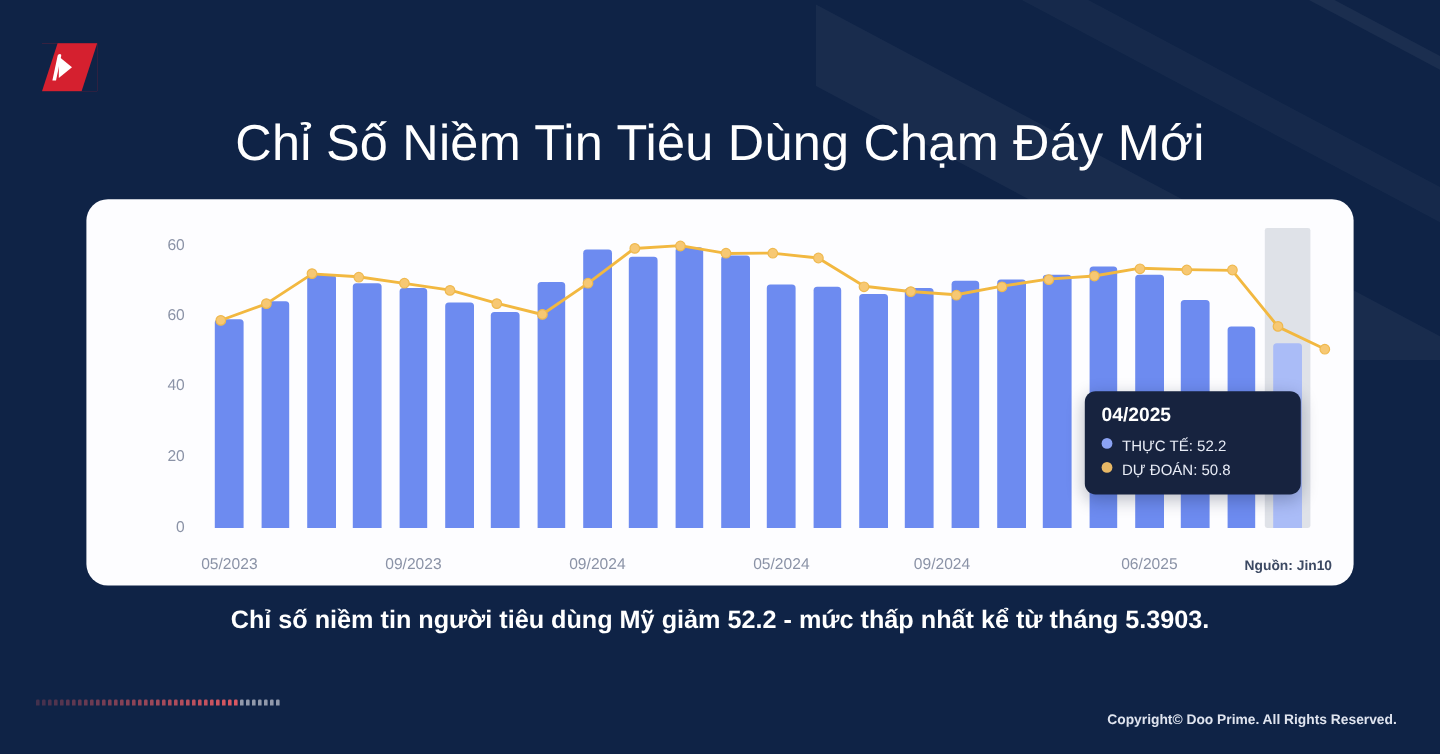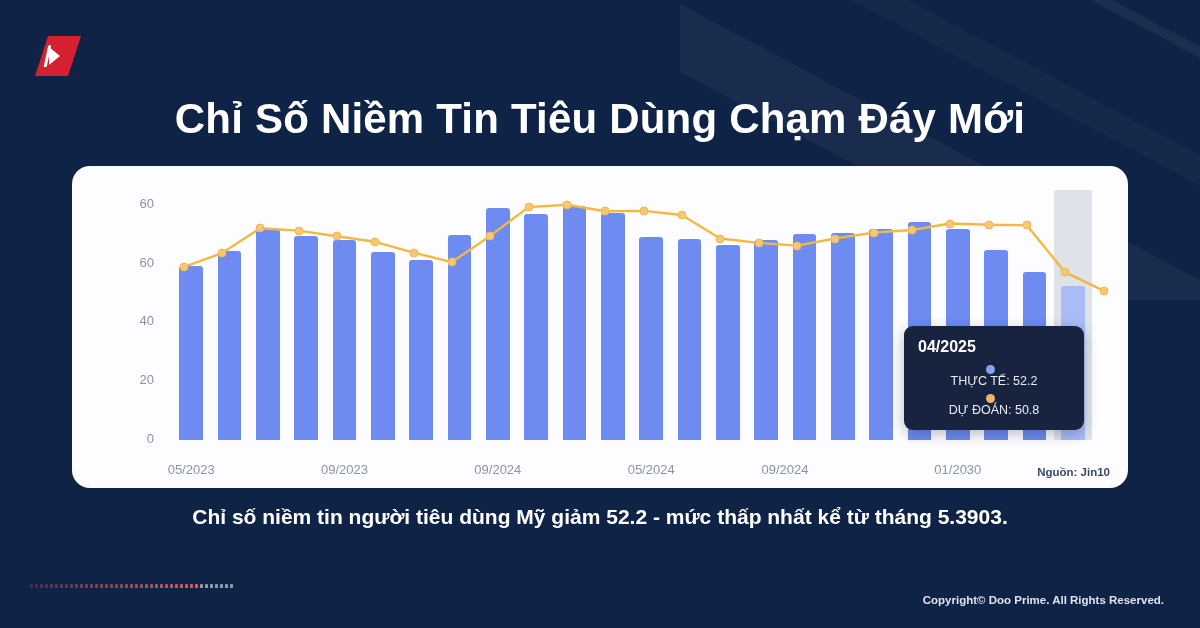--- a/index.html
+++ b/index.html
@@ -19,21 +19,21 @@
 
   .logo{position:absolute;left:35px;top:36px;width:46px;height:40px;}
   .logo .sq{position:absolute;inset:0;background:#d5202f;}
   .logo .cut{position:absolute;left:0;top:0;width:0;height:0;border-left:13px solid #0f2346;border-bottom:40px solid transparent;}
   .logo .cut2{position:absolute;right:0;bottom:0;width:0;height:0;border-right:13px solid #0f2346;border-top:40px solid transparent;}
   .logo .arrow{position:absolute;left:14px;top:11px;width:0;height:0;border-left:11px solid #fff;border-top:9px solid transparent;border-bottom:9px solid transparent;}
   .logo .bar{position:absolute;left:11px;top:9px;width:3px;height:22px;background:#fff;transform:skewX(-12deg);}
 
   .title{
     position:absolute;top:95px;left:0;width:1200px;text-align:center;
-    color:#ffffff;font-size:42px;font-weight:bold;letter-spacing:.2px;
+    color:#ffffff;font-size:42px;font-weight:normal;letter-spacing:.2px;
   }
 
   .card{
     position:absolute;left:72px;top:166px;width:1056px;height:322px;
     background:#fdfdff;border-radius:18px;
   }
 
   .plot{position:absolute;left:0;top:0;width:1056px;height:322px;}
 
   .ylabel{position:absolute;color:#8b93a7;font-size:13px;text-align:right;width:36px;}
@@ -46,21 +46,21 @@
   .marker{position:absolute;width:7px;height:7px;border-radius:50%;background:#f7c873;border:1.6px solid #efb94f;transform:translate(-50%,-50%);}
 
   .source{position:absolute;right:18px;bottom:10px;color:#3c4963;font-size:11.5px;font-weight:bold;}
 
   .tooltip{
     position:absolute;right:44px;top:160px;width:152px;
     background:#17233f;border-radius:9px;padding:12px 14px 13px 14px;
     box-shadow:0 4px 14px rgba(10,20,45,.28);
   }
   .tooltip .ttdate{color:#fff;font-size:16px;font-weight:bold;margin-bottom:9px;}
-  .tooltip .row{display:flex;align-items:center;margin-top:6px;flex-direction:column;}
+  .tooltip .row{display:flex;margin-top:6px;}
   .tooltip .dot{width:9px;height:9px;border-radius:50%;margin-right:8px;flex:0 0 auto;}
   .tooltip .dot.blue{background:#8ba2f3;}
   .tooltip .dot.gold{background:#e8b866;}
   .tooltip .txt{color:#e8ecf6;font-size:12.5px;}
 
   .caption{
     position:absolute;top:505px;left:0;width:1200px;text-align:center;
     color:#ffffff;font-size:21px;font-weight:bold;
   }
 
@@ -146,21 +146,21 @@
       <div class="marker" style="left: 878.167px; top: 57.5294px;"></div>
       <div class="marker" style="left: 916.5px; top: 58.7059px;"></div>
       <div class="marker" style="left: 954.833px; top: 59.2941px;"></div>
       <div class="marker" style="left: 993.167px; top: 106.353px;"></div>
       <div class="marker" style="left: 1031.5px; top: 124.588px;"></div>
       <div class="xlabel" style="left: 119.167px; top: 296px;">05/2023</div>
       <div class="xlabel" style="left: 272.5px; top: 296px;">09/2023</div>
       <div class="xlabel" style="left: 425.833px; top: 296px;">09/2024</div>
       <div class="xlabel" style="left: 579.167px; top: 296px; text-align: right;">05/2024</div>
       <div class="xlabel" style="left: 713px; top: 296px;">09/2024</div>
-      <div class="xlabel" style="left: 885.833px; top: 296px;">01/2030</div>
+      <div class="xlabel" style="left: 885.833px; top: 296px;">06/2025</div>
     </div>
 
   <div class="tooltip">
     <div class="ttdate">04/2025</div>
     <div class="row">
       <span class="dot blue"></span>
       <span class="txt">THỰC TẾ: 52.2</span>
     </div>
     <div class="row">
       <span class="dot gold"></span>

